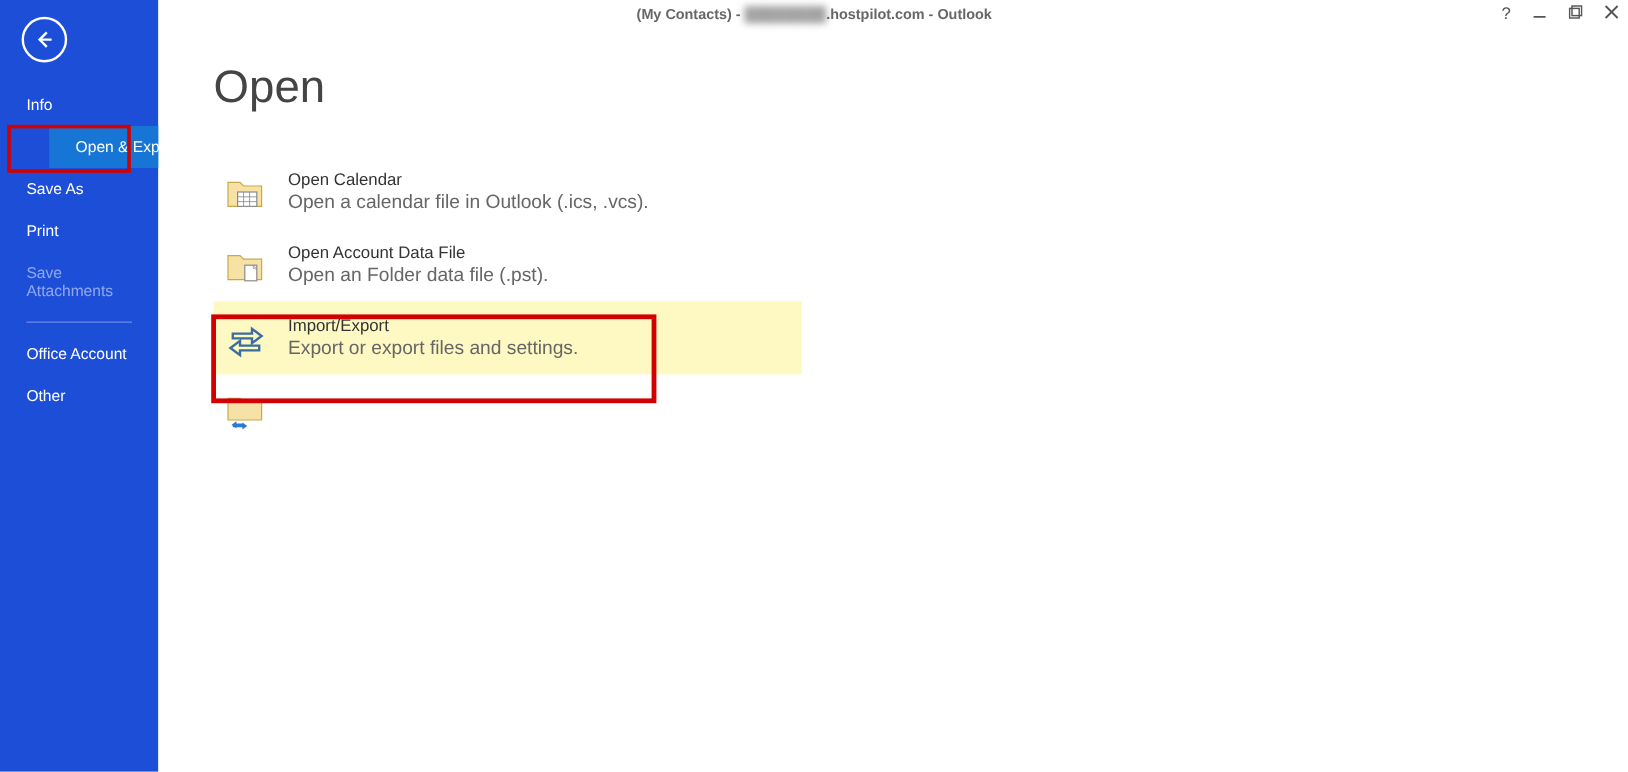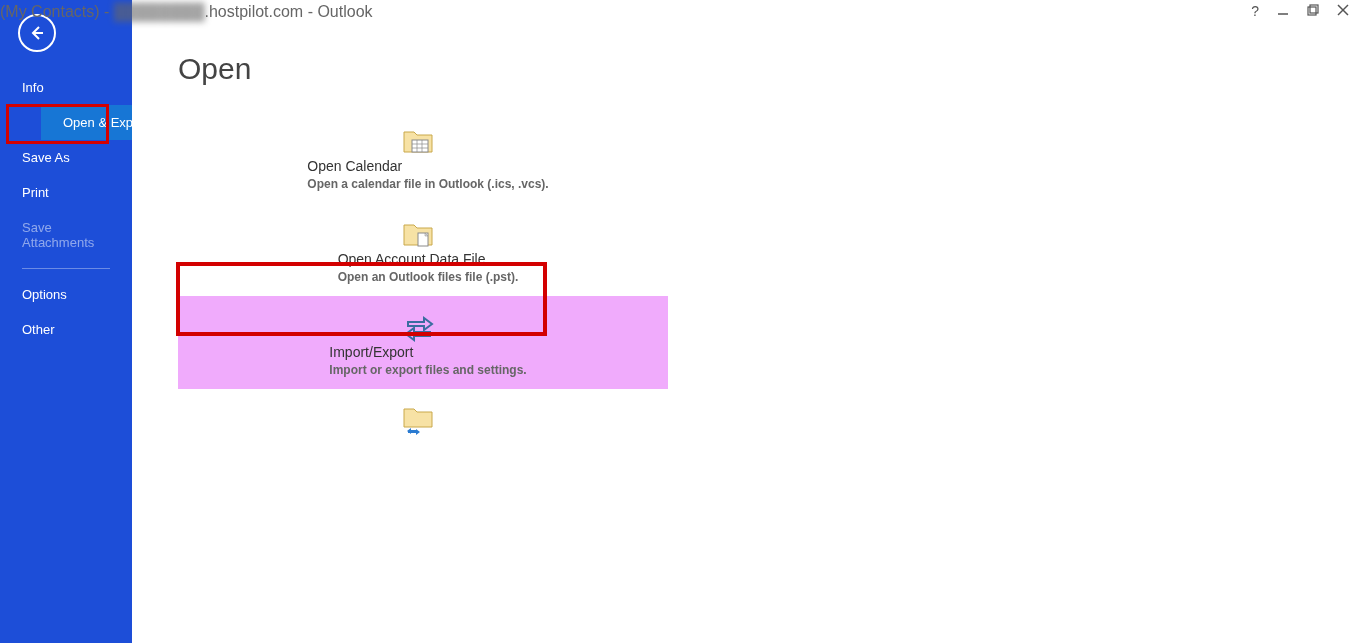--- a/index.html
+++ b/index.html
@@ -19,24 +19,25 @@
     left: 0;
     right: 0;
     height: 24px;
     display: flex;
     align-items: center;
     z-index: 5;
   }
   .title-bar .title-text {
     position: absolute;
     width: 100%;
-    text-align: left;
+    text-align: center;
     color: #666;
-    font-size: 16px;
+    font-size: 12px;
     pointer-events: none;
+    font-weight: bold;
   }
   .title-bar .blur {
     filter: blur(3px);
     opacity: 0.6;
     display: inline-block;
   }
   .window-controls {
     position: absolute;
     right: 8px;
     top: 4px;
@@ -117,56 +118,54 @@
 
   .main {
     position: absolute;
     left: 132px;
     top: 0;
     right: 0;
     bottom: 0;
     background: #fff;
   }
   .page-title {
-    font-size: 30px;
+    font-size: 38px;
     font-weight: 200;
     color: #444;
-    margin: 52px 0 24px 46px;
+    margin: 52px 0 34px 46px;
   }
   .option-list {
     margin-left: 46px;
   }
   .option-item {
     display: flex;
-    align-items: center;
+    align-items: flex-end;
     padding: 12px 0 12px 10px;
     width: 490px;
     box-sizing: border-box;
     cursor: pointer;
-    flex-direction: column;
   }
   .option-item.highlight {
-    background: #f0abfc;
+    background: #fef9c3;
   }
   .option-icon {
     width: 34px;
     height: 34px;
     margin-right: 18px;
     margin-top: 2px;
     flex-shrink: 0;
   }
   .option-text .title {
     font-size: 14px;
     color: #333;
     margin-bottom: 3px;
   }
   .option-text .desc {
-    font-size: 12px;
+    font-size: 16px;
     color: #666;
-    font-weight: bold;
   }
 </style>
 </head>
 <body>
 
 <div class="title-bar">
   <div class="title-text">
     <span>(My Contacts) - </span><span class="blur">████████</span><span>.hostpilot.com - Outlook</span>
   </div>
   <div class="window-controls">
@@ -200,21 +199,21 @@
   </div>
 
   <div class="nav-item"><span>Info</span></div>
   <div class="nav-item active"><span>Open &amp; Export</span></div>
   <div class="nav-item"><span>Save As</span></div>
   <div class="nav-item"><span>Print</span></div>
   <div class="nav-item disabled"><span>Save Attachments</span></div>
 
   <div class="nav-sep"></div>
 
-  <div class="nav-item"><span>Options</span></div>
+  <div class="nav-item"><span>Office Account</span></div>
   <div class="nav-item"><span>Other</span></div>
 </div>
 
 <div class="red-outline-1"></div>
 
 <div class="main">
   <div class="page-title">Open</div>
 
   <div class="option-list">
 
@@ -238,34 +237,34 @@
     <div class="option-item">
       <div class="option-icon">
         <svg width="34" height="34" viewBox="0 0 34 34">
           <path d="M2 8 L12 8 L15 11 L30 11 L30 28 L2 28 Z" fill="#f7e2a5" stroke="#c9a84a" stroke-width="1"></path>
           <rect x="16" y="16" width="10" height="13" fill="#fff" stroke="#8a8a8a" stroke-width="1"></rect>
           <path d="M23 16 L26 19 L23 19 Z" fill="#ddd" stroke="#8a8a8a" stroke-width="0.5"></path>
         </svg>
       </div>
       <div class="option-text">
         <div class="title">Open Account Data File</div>
-        <div class="desc">Open an Outlook files file (.pst).</div>
+        <div class="desc">Open an Folder data file (.pst).</div>
       </div>
     </div>
 
     <div class="option-item highlight">
       <div class="option-icon">
         <svg width="34" height="34" viewBox="0 0 34 34">
           <path d="M6 12 L22 12 L22 8 L30 14 L22 20 L22 16 L6 16 Z" fill="none" stroke="#3a6da0" stroke-width="2"></path>
           <path d="M28 22 L12 22 L12 18 L4 24 L12 30 L12 26 L28 26 Z" fill="none" stroke="#3a6da0" stroke-width="2"></path>
         </svg>
       </div>
       <div class="option-text">
         <div class="title">Import/Export</div>
-        <div class="desc">Import or export files and settings.</div>
+        <div class="desc">Export or export files and settings.</div>
       </div>
     </div>
 
     <div class="option-item">
       <div class="option-icon">
         <svg width="34" height="34" viewBox="0 0 34 34">
           <path d="M2 6 L12 6 L15 9 L30 9 L30 24 L2 24 Z" fill="#f7e2a5" stroke="#c9a84a" stroke-width="1"></path>
           <path d="M6 28 L14 28 L14 26 L18 29 L14 32 L14 30 L6 30 Z" fill="#2a7bd1"></path>
           <path d="M18 26 L10 26 L10 24 L6 27 L10 30 L10 28 L18 28 Z" fill="#2a7bd1" opacity="0"></path>
           <path d="M6 27 L10 24 L10 26 L18 26 L18 28 L10 28 L10 30 Z" fill="#2a7bd1" transform="translate(0,0)" opacity="0"></path>

